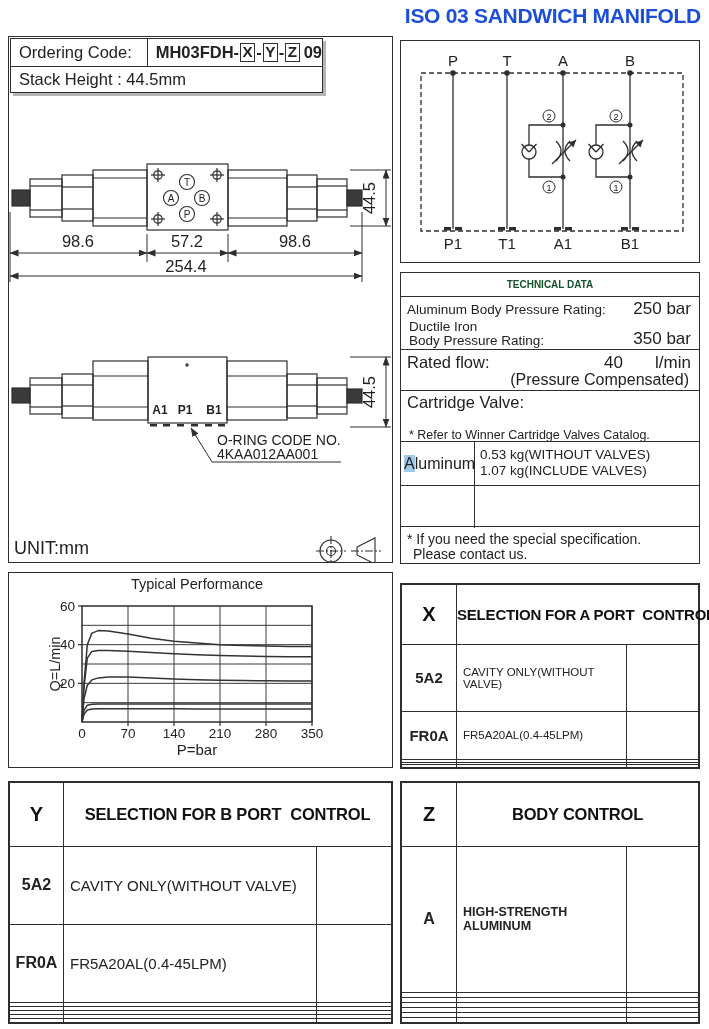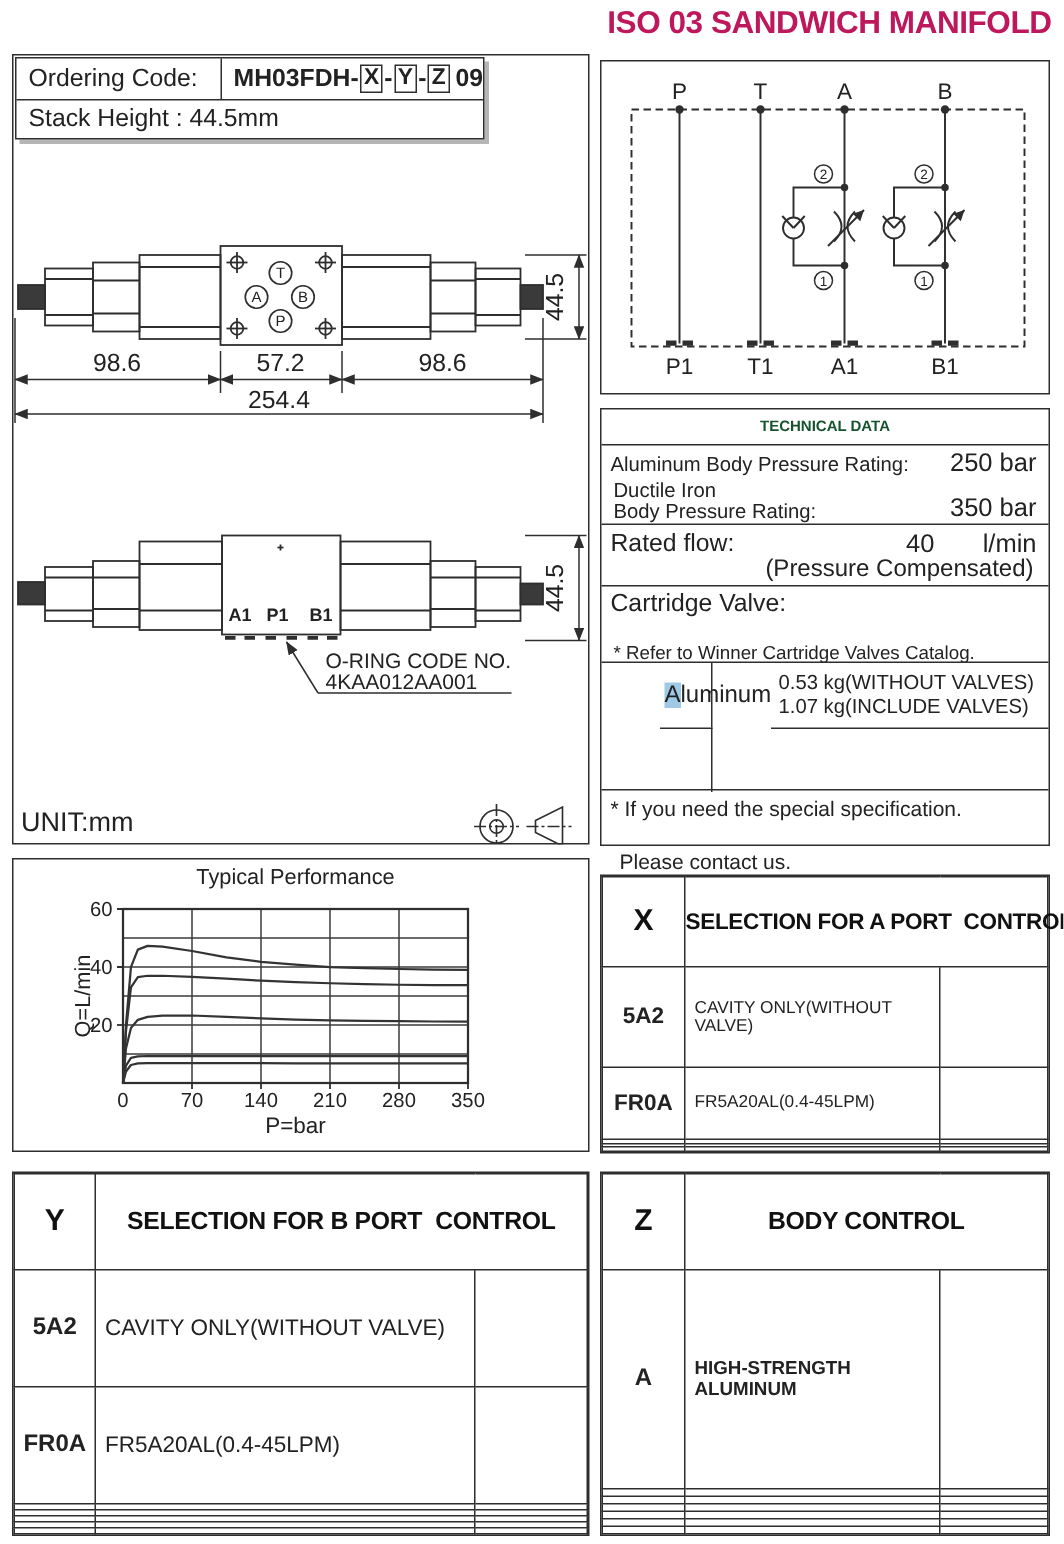--- a/index.html
+++ b/index.html
@@ -5,21 +5,21 @@
   html,body{margin:0;padding:0;background:#fff;}
   .page{position:relative;width:709px;height:1029px;background:#fff;overflow:hidden;
         font-family:"Liberation Sans",sans-serif;color:#222;}
   .panel{position:absolute;border:1.6px solid #2e2e2e;background:#fff;box-sizing:border-box;}
   .abs{position:absolute;}
   svg{display:block;}
   svg text{font-family:"Liberation Sans",sans-serif;fill:#222;}
 
   
   .page-title{position:absolute;top:4px;right:8px;font-size:21px;font-weight:bold;
-              letter-spacing:-0.3px;color:#be185d;}
+              letter-spacing:-0.3px;color:#1d4ed8;}
 
   
   .order-box{position:absolute;left:10px;top:38px;width:313px;background:#fff;
              border:1.6px solid #2e2e2e;box-shadow:3px 3px 0 #b5b5b5;box-sizing:border-box;z-index:5;}
   .order-row1{display:flex;height:27px;border-bottom:1.6px solid #2e2e2e;align-items:center;}
   .order-label{width:143px;padding-left:8px;font-size:16.5px;box-sizing:border-box;}
   .order-code{flex:1;border-left:1.6px solid #2e2e2e;height:100%;display:flex;align-items:center;
               padding-left:8px;font-weight:bold;font-size:16.5px;box-sizing:border-box;}
   .order-row2{height:25px;display:flex;align-items:center;padding-left:8px;font-size:16.5px;}
   .boxed{display:inline-block;border:1.6px solid #2e2e2e;line-height:1;padding:0 1.5px 1px;
@@ -30,21 +30,21 @@
   .tech-title{height:23px;border-bottom:1.8px solid #2e2e2e;text-align:center;
               font-weight:bold;font-size:10px;line-height:23px;color:#14532d;}
   .hline{position:absolute;left:0;right:0;border-top:1.8px solid #2e2e2e;}
   .t-lbl{position:absolute;font-size:13.5px;white-space:pre;}
   .t-val{position:absolute;font-size:17px;}
   .t-med{position:absolute;font-size:16px;}
   .t-note{position:absolute;font-size:12.5px;}
   .weight-grid{position:absolute;left:0;right:0;top:168px;height:86px;
                border-top:1.8px solid #2e2e2e;border-bottom:1.8px solid #2e2e2e;
                display:grid;grid-template-columns:74px 1fr;grid-template-rows:43px 43px;box-sizing:border-box;}
-  .wg-cell{box-sizing:border-box;margin-left:39px;}
+  .wg-cell{box-sizing:border-box;}
   .wg-mat{border-right:1.6px solid #2e2e2e;font-size:16px;display:flex;align-items:center;padding-left:3px;}
   .wg-val{font-size:13.5px;line-height:15.5px;padding:5px 0 0 5px;}
   .wg-r2a{border-right:1.6px solid #2e2e2e;border-top:1.6px solid #2e2e2e;}
   .wg-r2b{border-top:1.6px solid #2e2e2e;}
   .hl-a{background:#9fc9e4;}
 
   
   table.sel{border-collapse:collapse;width:100%;height:100%;table-layout:fixed;}
   table.sel th,table.sel td{border:1.4px solid #2e2e2e;box-sizing:border-box;padding:0;}
   .th-code{font-size:20px;font-weight:bold;text-align:center;color:#111;}
@@ -345,21 +345,21 @@
           <span><span class="hl-a">A</span><span>luminum</span></span>
         </div>
       <div class="wg-cell wg-val">
         <div>0.53  kg(WITHOUT VALVES)</div>
         <div>1.07  kg(INCLUDE VALVES)</div>
       </div>
       <div class="wg-cell wg-r2a"></div>
       <div class="wg-cell wg-r2b"></div>
     </div>
     <span class="t-lbl" style="left:6px;top:258px;font-size:14px;">* If you need the special specification.</span>
-    <span class="t-lbl" style="left:12px;top:273px;font-size:14px;margin-top:20px;">Please contact us.</span>
+    <span class="t-lbl" style="left:12px;top:273px;font-size:14px;">Please contact us.</span>
   </div>
 
   <div class="panel" style="left:8px;top:572px;width:385px;height:196px;"></div>
   <svg id="perf-chart" class="abs" style="left:8px;top:572px;" width="385" height="196" viewBox="0 0 385 196">
       <line x1="120" y1="34" x2="120" y2="150" stroke="#3a3a3a" stroke-width="1"></line>
       <line x1="166" y1="34" x2="166" y2="150" stroke="#3a3a3a" stroke-width="1"></line>
       <line x1="212" y1="34" x2="212" y2="150" stroke="#3a3a3a" stroke-width="1"></line>
       <line x1="258" y1="34" x2="258" y2="150" stroke="#3a3a3a" stroke-width="1"></line>
       <line x1="304" y1="34" x2="304" y2="150" stroke="#3a3a3a" stroke-width="1"></line>
       <line x1="74" y1="130.66666666666666" x2="304" y2="130.66666666666666" stroke="#3a3a3a" stroke-width="1"></line>

